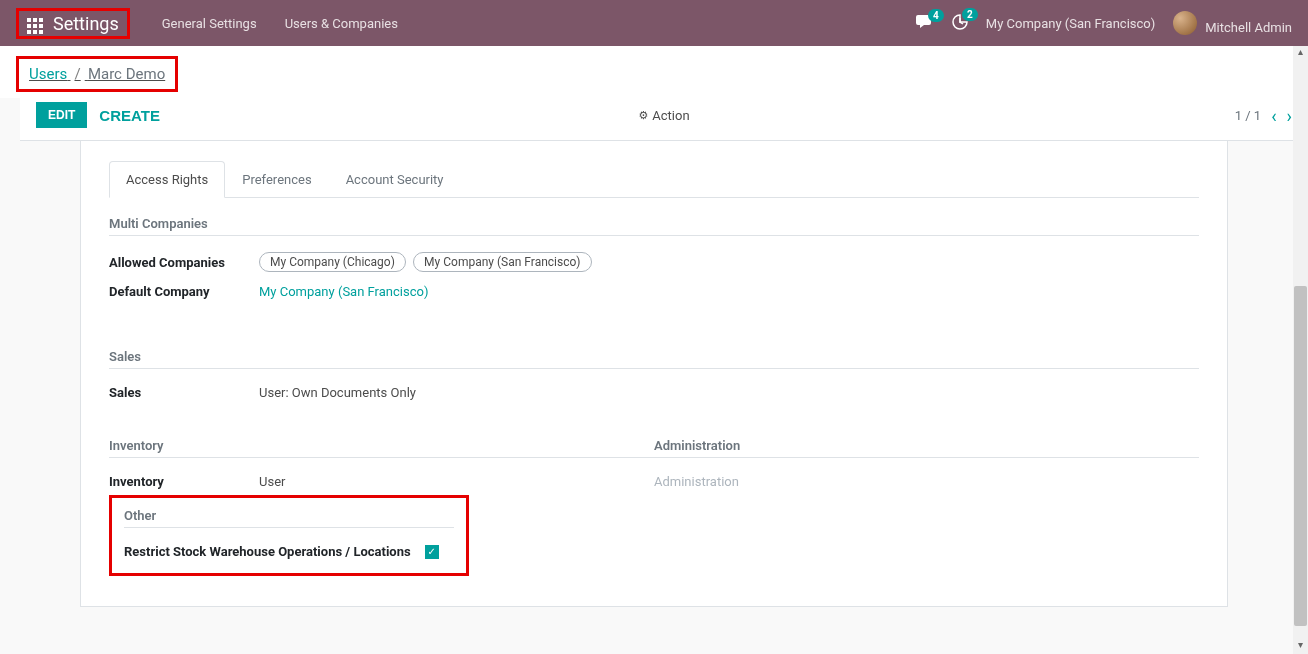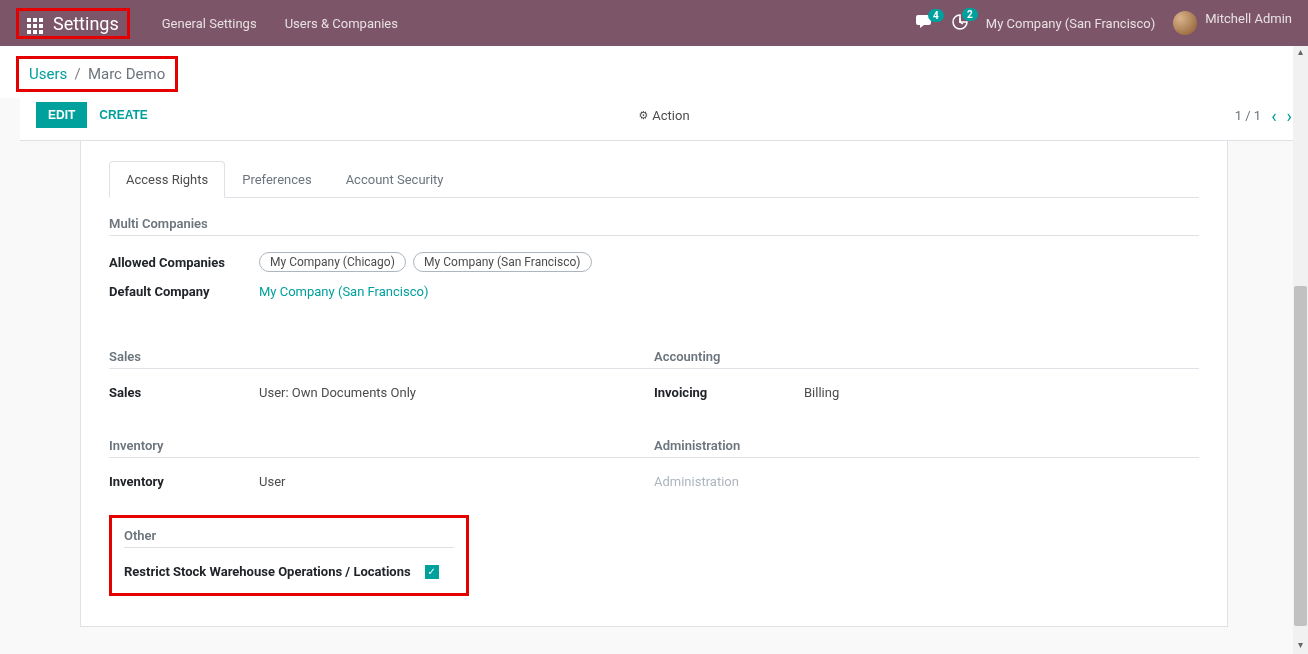--- a/index.html
+++ b/index.html
@@ -72,36 +72,37 @@
       top: -6px;
       right: -10px;
       background: #00A09D;
       color: #fff;
       border-radius: 10px;
       font-size: 10px;
       padding: 1px 5px;
       font-weight: bold;
     }
     .company-name { color: #e8e0e3; font-size: 13px; }
-    .user-group { display: flex; align-items: flex-start; gap: 8px; }
+    .user-group { display: flex; align-items: flex-end; gap: 8px; }
     .avatar {
       width: 24px; height: 24px; border-radius: 50%;
       background: radial-gradient(circle at 30% 30%, #d9b38c, #8b5a2b);
     }
     .username { color: #e8e0e3; font-size: 13px; }
     
     .subnav-area {
       background: #fff;
       padding: 10px 16px 0 16px;
     }
     .breadcrumb-box {
       border: 3px solid #E50000;
       display: inline-block;
       padding: 6px 10px;
       margin-bottom: 6px;
+      text-decoration: underline;
     }
     .breadcrumb-link { color: #00A09D; font-size: 15px; }
     .breadcrumb-sep { color: #808080; font-size: 15px; margin: 0 4px; }
     .breadcrumb-current { color: #6c757d; font-size: 15px; }
     
     .toolbar {
       display: flex;
       align-items: center;
       padding: 4px 16px 12px 16px;
       background: #fff;
@@ -115,21 +116,21 @@
       font-weight: bold;
       font-size: 12px;
       cursor: pointer;
       margin-right: 12px;
     }
     .btn-create {
       background: none;
       border: none;
       color: #00A09D;
       font-weight: bold;
-      font-size: 12px;
+      font-size: 15px;
       cursor: pointer;
     }
     .action-center {
       position: absolute;
       left: 50%;
       transform: translateX(-50%);
       color: #4c4c4c;
       font-size: 13px;
       cursor: pointer;
       display: flex;
@@ -214,21 +215,20 @@
       padding: 2px 10px;
       font-size: 12px;
       color: #4c4c4c;
       margin-right: 4px;
     }
     
     .other-box {
       border: 3px solid #E50000;
       padding: 10px 12px 14px 12px;
       width: 360px;
-      margin-top: 20px;
     }
     .other-box .section-title { margin-top: 0; }
     .restrict-row {
       display: flex;
       align-items: center;
       gap: 14px;
       padding-top: 6px;
     }
     .restrict-label {
       font-weight: 700;
@@ -368,28 +368,20 @@
 
     <div class="row">
       <div class="col">
         <div class="section-title">Sales</div>
         <div class="divider"></div>
         <div class="field-row">
           <div class="field-label">Sales</div>
           <div class="field-value">User: Own Documents Only</div>
         </div>
       </div>
-      <div class="col">
-        <div class="section-title">Accounting</div>
-        <div class="divider"></div>
-        <div class="field-row">
-          <div class="field-label">Invoicing</div>
-          <div class="field-value">Billing</div>
-        </div>
-      </div>
     </div>
 
     <div style="height:18px"></div>
 
     <div class="row">
       <div class="col">
         <div class="section-title">Inventory</div>
         <div class="divider"></div>
         <div class="field-row">
           <div class="field-label">Inventory</div>

